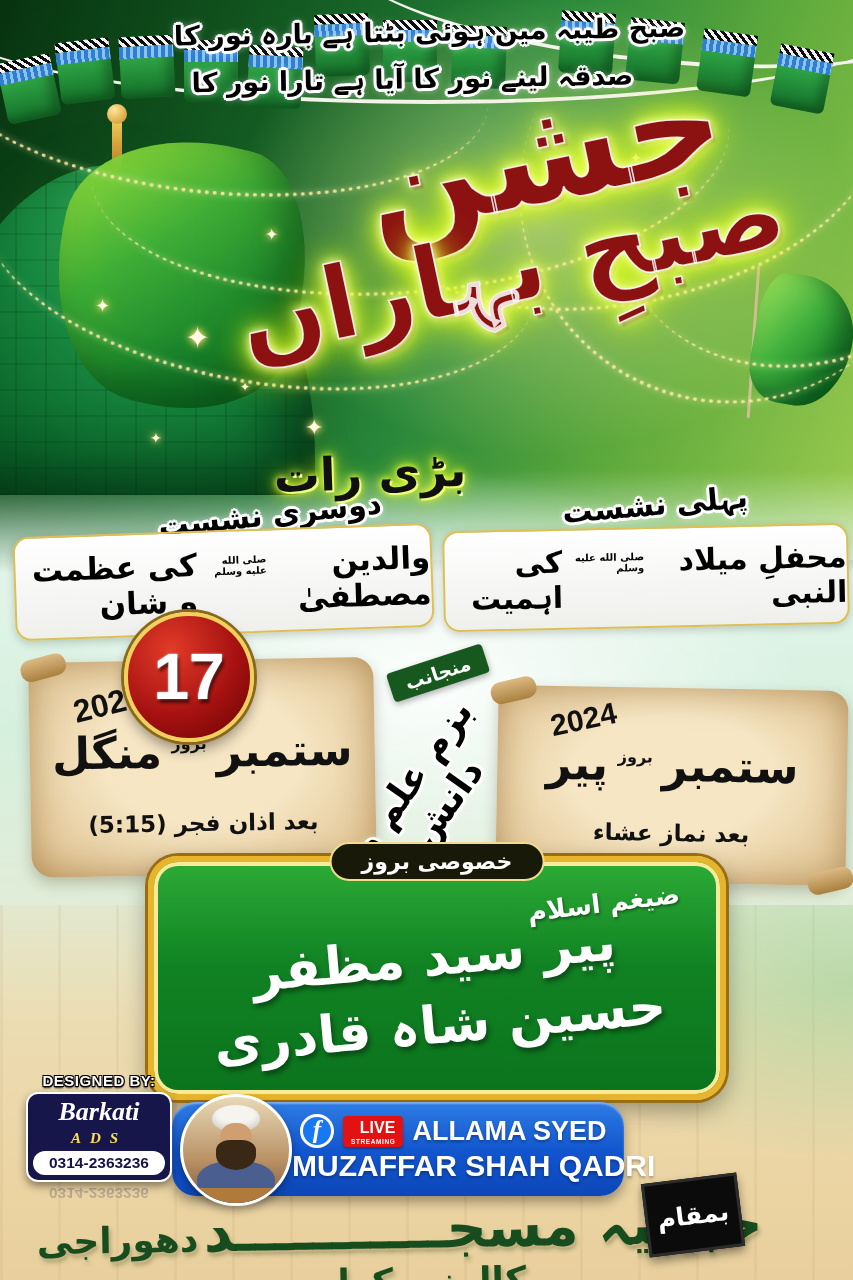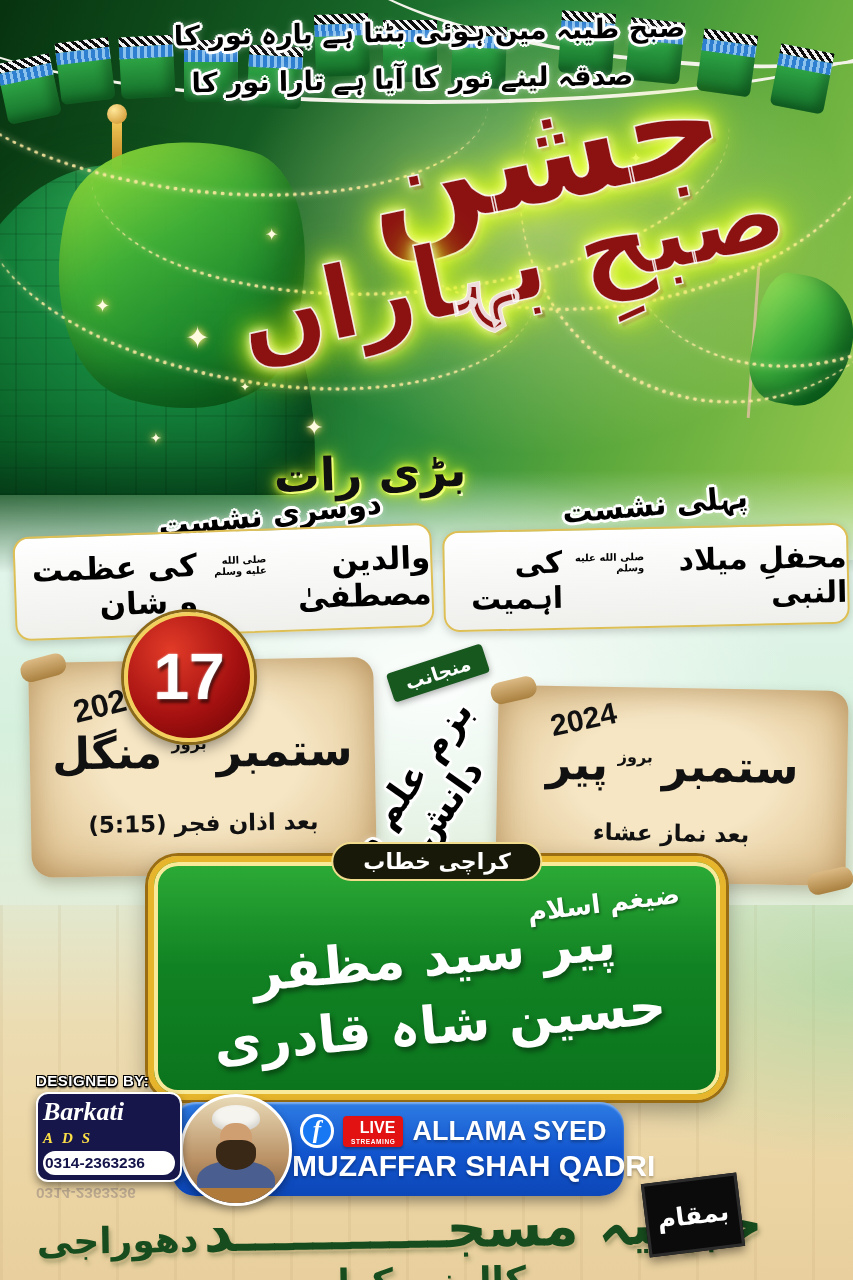--- a/index.html
+++ b/index.html
@@ -124,21 +124,21 @@
   .banner .tag{position:absolute;left:50%;top:-20px;transform:translateX(-50%);
     background:#191909;border:2px solid #f0dc8c;border-radius:999px;color:#fff;
     padding:5px 30px;font-size:22px;font-weight:bold;white-space:nowrap;}
   .banner .hon{position:absolute;right:40px;top:26px;color:#fff;font-size:26px;
     font-weight:bold;transform:rotate(-7deg);text-shadow:1px 2px 3px rgba(0,0,0,.4);}
   .banner .name{position:absolute;left:0;right:0;top:62px;padding:0 26px;text-align:center;
     color:#fff;font-size:52px;font-weight:bold;line-height:1.3;transform:rotate(-5deg);
     text-shadow:2px 4px 5px rgba(0,0,0,.4);}
 
   
-  .designer{left:36px;top:1072px;width:146px;z-index:6;}
+  .designer{left:26px;top:1072px;width:146px;z-index:6;text-align:center;}
   .dlabel{font:bold 15px "Liberation Sans",sans-serif;color:#fff;letter-spacing:.5px;
     text-shadow:-1px -1px 0 #000,1px -1px 0 #000,-1px 1px 0 #000,1px 1px 0 #000,0 2px 2px #000;}
   .dbox{margin-top:3px;background:#16164a;border:2px solid #fff;border-radius:12px;
     padding:5px 5px 5px;box-shadow:0 4px 8px rgba(0,0,0,.45);}
   .dbrand{font:italic bold 26px "Liberation Serif",serif;color:#fff;line-height:1;}
   .dbrand2{font:italic bold 15px "Liberation Serif",serif;color:#fde047;letter-spacing:9px;
     margin-top:6px;line-height:1;}
   .dphone{margin-top:5px;background:#fff;color:#14144a;border-radius:999px;
     font:bold 15.5px "Liberation Sans",sans-serif;padding:3px 2px;}
   .dreflect{margin-top:2px;opacity:.22;transform:scaleY(-1);color:#14144a;
@@ -278,21 +278,21 @@
     <div class="time rtl" style="top:150px;">بعد اذان فجر (5:15)</div>
   </div>
   <div class="abs day-badge" style="left:124px;top:612px;">17</div>
 
   <div class="abs org">
     <span class="org-badge rtl">منجانب</span>
     <span class="org-name rtl outline-w">بزم علم و دانش</span>
   </div>
 
   <div class="abs banner">
-    <span class="tag rtl">کراچی خطاب</span>
+    <span class="tag rtl">خصوصی بروز</span>
     <span class="hon rtl">ضیغم اسلام</span>
     <div class="name rtl">پیر سید مظفر حسین شاہ قادری</div>
   </div>
 
   <div class="abs designer">
     <div class="dlabel">DESIGNED BY:</div>
     <div class="dbox">
       <div class="dbrand">Barkati</div>
       <div class="dbrand2">ADS</div>
       <div class="dphone">0314-2363236</div>

